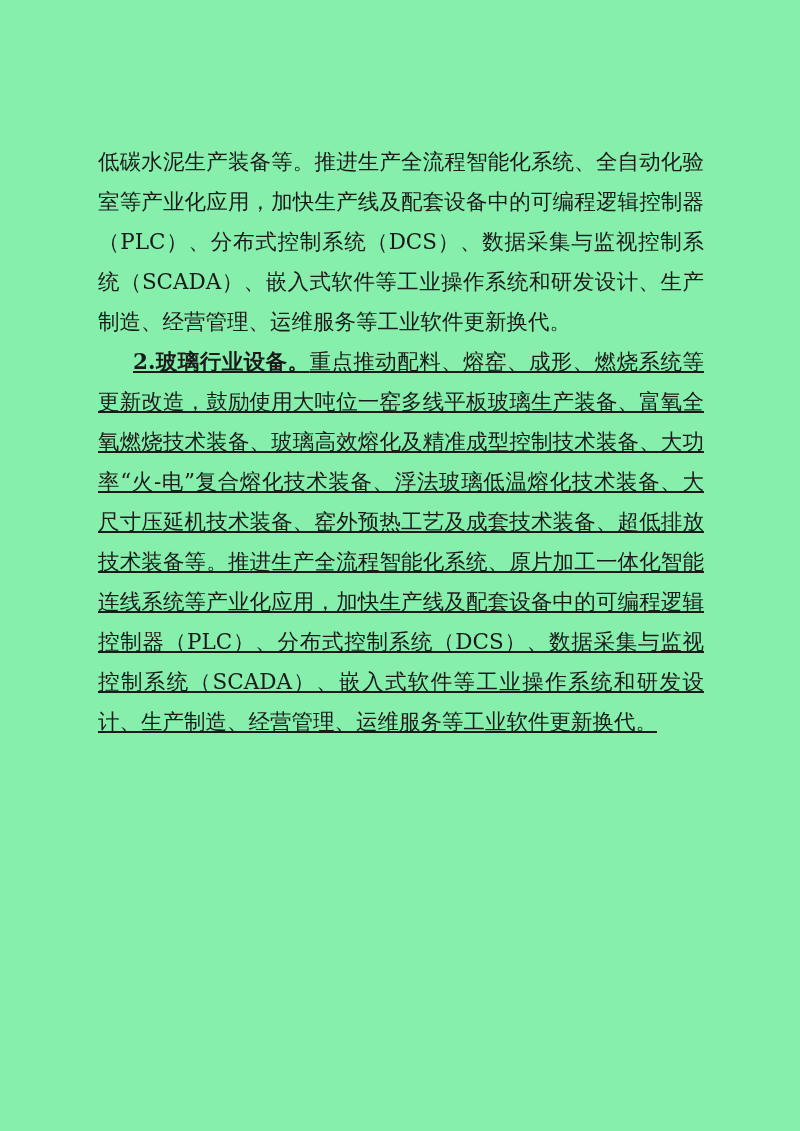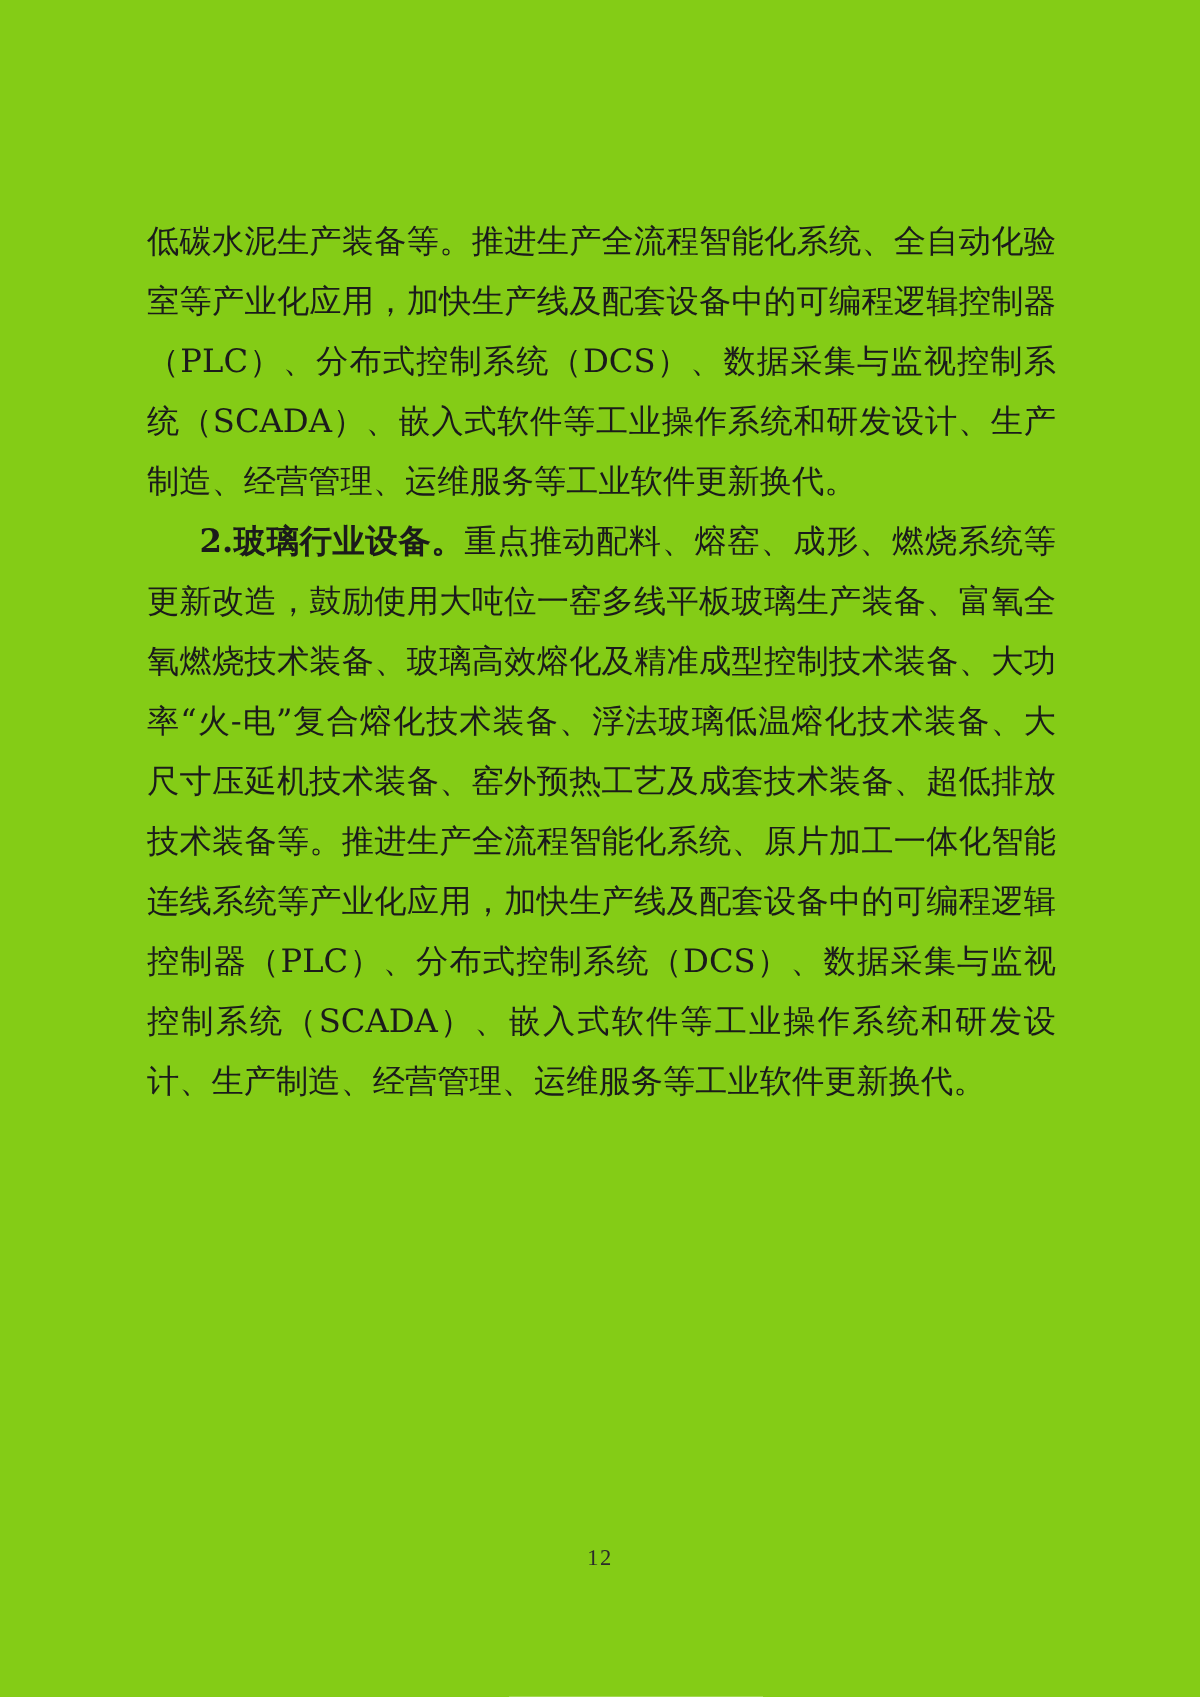--- a/index.html
+++ b/index.html
@@ -9,39 +9,40 @@
   body {
     width: 800px;
     height: 1131px;
     background: #ffffff;
     font-family: "DejaVu Serif", "Liberation Serif", serif;
   }
   .page {
     position: relative;
     width: 800px;
     height: 1131px;
-    background: #84cc16;
+    background: #86efac;
     overflow: hidden;
   }
   .text-block {
     position: absolute;
     left: 98px;
     top: 142px;
     width: 606px;
     color: #1b1b1b;
     font-size: 21.5px;
     line-height: 40px;
     text-align: justify;
   }
   .para {
     margin: 0;
     padding: 0;
   }
   .para.indented {
     text-indent: 35px;
+    text-decoration: underline;
   }
   .lead {
     font-weight: bold;
   }
   .page-number {
     position: absolute;
     left: 0;
     top: 1031px;
     width: 100%;
     text-align: center;
@@ -57,14 +58,13 @@
 <div class="page">
   <div class="text-block">
 
     <p class="para"><span>低碳水泥生产装备等。推进生产全流程智能化系统、全自动化验室等产业化应用，加快生产线及配套设备中的可编程逻辑控制器（PLC）、分布式控制系统（DCS）、数据采集与监视控制系统（SCADA）、嵌入式软件等工业操作系统和研发设计、生产制造、经营管理、运维服务等工业软件更新换代。</span></p>
 
     <p class="para indented"><span class="lead">2.玻璃行业设备。</span><span>重点推动配料、熔窑、成形、燃烧系统等更新改造，鼓励使用大吨位一窑多线平板玻璃生产装备、富氧全氧燃烧技术装备、玻璃高效熔化及精准成型控制技术装备、大功率“火-电”复合熔化技术装备、浮法玻璃低温熔化技术装备、大尺寸压延机技术装备、窑外预热工艺及成套技术装备、超低排放技术装备等。推进生产全流程智能化系统、原片加工一体化智能连线系统等产业化应用，加快生产线及配套设备中的可编程逻辑控制器（PLC）、分布式控制系统（DCS）、数据采集与监视控制系统（SCADA）、嵌入式软件等工业操作系统和研发设计、生产制造、经营管理、运维服务等工业软件更新换代。</span></p>
 
 
   </div>
 
-  <div class="page-number">12</div>
 </div>
 
 </body></html>

